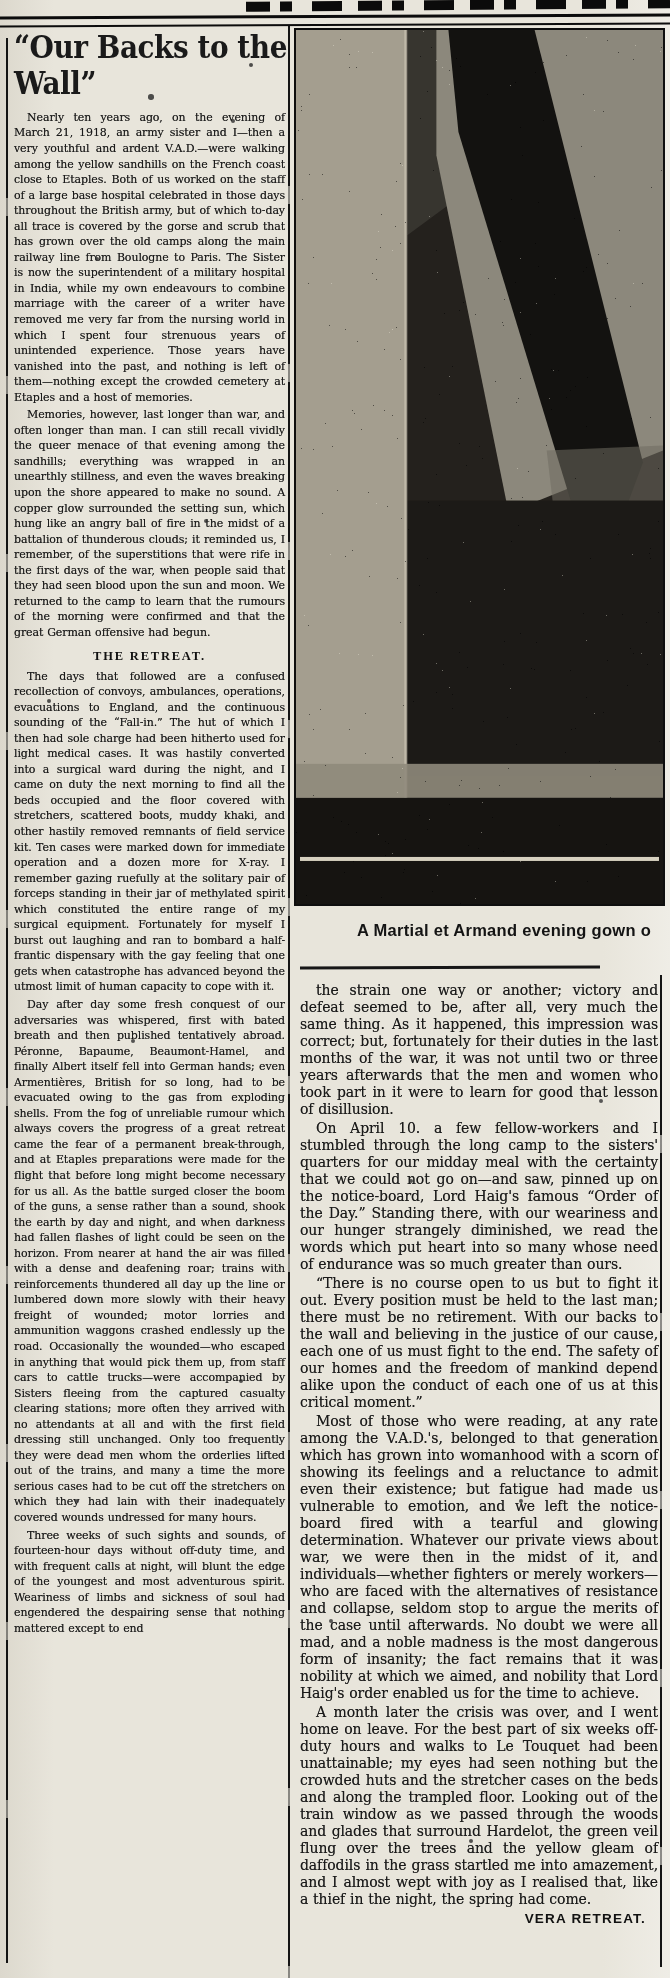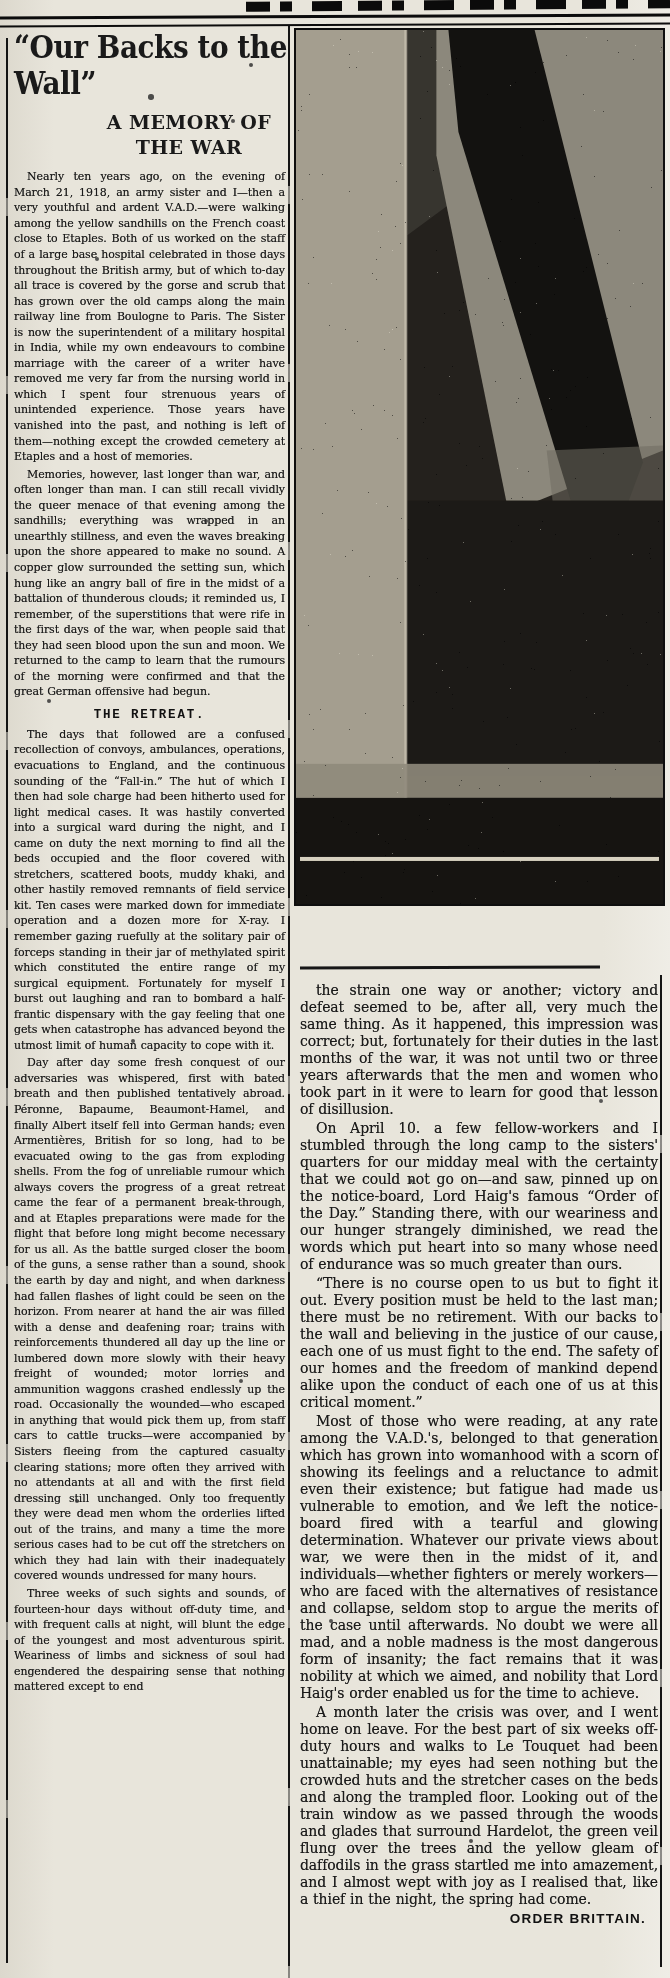--- a/index.html
+++ b/index.html
@@ -31,21 +31,21 @@
   .title{ margin:4px 0 8px; font-weight:bold; }
   .title-line{ display:block; font-size:31px; line-height:1.16; white-space:nowrap; transform:scaleX(0.9); transform-origin:left; letter-spacing:-0.5px; }
   .subtitle{ margin:2px 0 10px 80px; width:190px; text-align:center; font-weight:bold; font-size:19px; line-height:1.3; letter-spacing:0.4px; }
   .subtitle span{ display:block; }
   .body p{
     margin:0 0 2px 0; font-size:11px; line-height:15.55px; text-align:justify;
     text-indent:13px; letter-spacing:-0.1px; word-spacing:0.5px;
     text-shadow:0 0 0.4px rgba(0,0,0,0.55);
   }
   .section-head{
-    font-family:Liberation Mono, monospace; font-weight:bold; font-size:12.5px;
+    font-family:Liberation Serif, serif; font-weight:bold; font-size:12.5px;
     letter-spacing:1.8px; text-align:center; margin:8px 0 5px 0; color:#111;
   }
   
   .photo-box{
     position:absolute; left:294px; top:28px; width:371px; height:878px;
     border:2.5px solid #0e0e0e; box-sizing:border-box; background:#26231f;
   }
   .photo-box svg{ display:block; width:100%; height:100%; }
   .caption{
     position:absolute; top:921px; left:357px; white-space:nowrap;
@@ -87,24 +87,20 @@
 
   <div class="vrule vrule-left"></div>
   <div class="vrule vrule-mid"></div>
   <div class="vrule vrule-right"></div>
 
   <div class="left-col body">
     <h1 class="title">
       <span class="title-line">“Our Backs to the</span>
       <span class="title-line">Wall”</span>
     </h1>
-    <h2 class="subtitle">
-      <span>A MEMORY OF</span>
-      <span>THE WAR</span>
-    </h2>
 
     <p>Nearly ten years ago, on the evening of March 21, 1918, an army sister and I—then a very youthful and ardent V.A.D.—were walking among the yellow sandhills on the French coast close to Etaples. Both of us worked on the staff of a large base hospital celebrated in those days throughout the British army, but of which to-day all trace is covered by the gorse and scrub that has grown over the old camps along the main railway line from Boulogne to Paris. The Sister is now the superintendent of a military hospital in India, while my own endeavours to combine marriage with the career of a writer have removed me very far from the nursing world in which I spent four strenuous years of unintended experience. Those years have vanished into the past, and nothing is left of them—nothing except the crowded cemetery at Etaples and a host of memories.</p>
     <p>Memories, however, last longer than war, and often longer than man. I can still recall vividly the queer menace of that evening among the sandhills; everything was wrapped in an unearthly stillness, and even the waves breaking upon the shore appeared to make no sound. A copper glow surrounded the setting sun, which hung like an angry ball of fire in the midst of a battalion of thunderous clouds; it reminded us, I remember, of the superstitions that were rife in the first days of the war, when people said that they had seen blood upon the sun and moon. We returned to the camp to learn that the rumours of the morning were confirmed and that the great German offensive had begun.</p>
 
     <h3 class="section-head">THE RETREAT.</h3>
 
     <p>The days that followed are a confused recollection of convoys, ambulances, operations, evacuations to England, and the continuous sounding of the “Fall-in.” The hut of which I then had sole charge had been hitherto used for light medical cases. It was hastily converted into a surgical ward during the night, and I came on duty the next morning to find all the beds occupied and the floor covered with stretchers, scattered boots, muddy khaki, and other hastily removed remnants of field service kit. Ten cases were marked down for immediate operation and a dozen more for X-ray. I remember gazing ruefully at the solitary pair of forceps standing in their jar of methylated spirit which constituted the entire range of my surgical equipment. Fortunately for myself I burst out laughing and ran to bombard a half-frantic dispensary with the gay feeling that one gets when catastrophe has advanced beyond the utmost limit of human capacity to cope with it.</p>
     <p>Day after day some fresh conquest of our adversaries was whispered, first with bated breath and then published tentatively abroad. Péronne, Bapaume, Beaumont-Hamel, and finally Albert itself fell into German hands; even Armentières, British for so long, had to be evacuated owing to the gas from exploding shells. From the fog of unreliable rumour which always covers the progress of a great retreat came the fear of a permanent break-through, and at Etaples preparations were made for the flight that before long might become necessary for us all. As the battle surged closer the boom of the guns, a sense rather than a sound, shook the earth by day and night, and when darkness had fallen flashes of light could be seen on the horizon. From nearer at hand the air was filled with a dense and deafening roar; trains with reinforcements thundered all day up the line or lumbered down more slowly with their heavy freight of wounded; motor lorries and ammunition waggons crashed endlessly up the road. Occasionally the wounded—who escaped in anything that would pick them up, from staff cars to cattle trucks—were accompanied by Sisters fleeing from the captured casualty clearing stations; more often they arrived with no attendants at all and with the first field dressing still unchanged. Only too frequently they were dead men whom the orderlies lifted out of the trains, and many a time the more serious cases had to be cut off the stretchers on which they had lain with their inadequately covered wounds undressed for many hours.</p>
     <p>Three weeks of such sights and sounds, of fourteen-hour days without off-duty time, and with frequent calls at night, will blunt the edge of the youngest and most adventurous spirit. Weariness of limbs and sickness of soul had engendered the despairing sense that nothing mattered except to end</p>
   </div>
@@ -137,32 +133,33 @@
       <polygon points="250,420 366,415 366,560 262,522" fill="#6f6b60" opacity="0.55"></polygon>
       <rect x="111" y="470" width="255" height="275" fill="#1c1a17"></rect>
       <rect x="108" y="0" width="3" height="830" fill="#cdc6b5" opacity="0.65"></rect>
       <rect x="0" y="733" width="366" height="34" fill="#8f8a7b" opacity="0.9"></rect>
       <rect x="0" y="767" width="366" height="106" fill="#161411"></rect>
       <rect x="4" y="826" width="358" height="4" fill="#d7d1c0"></rect>
       <rect width="366" height="873" fill="#f2eedf" filter="url(#grainLight)" opacity="0.38"></rect>
       <rect width="366" height="873" fill="#050505" filter="url(#grainDark)" opacity="0.5"></rect>
     </svg>
   </div>
+  <div class="caption">A Martial et Armand evening gown o</div>
   <div class="caption-rule"></div>
 
   <div class="right-col">
     <p>the strain one way or another; victory and defeat seemed to be, after all, very much the same thing. As it happened, this impression was correct; but, fortunately for their duties in the last months of the war, it was not until two or three years afterwards that the men and women who took part in it were to learn for good that lesson of disillusion.</p>
 
 
     <p>On April 10. a few fellow-workers and I stumbled through the long camp to the sisters' quarters for our midday meal with the certainty that we could not go on—and saw, pinned up on the notice-board, Lord Haig's famous “Order of the Day.” Standing there, with our weariness and our hunger strangely diminished, we read the words which put heart into so many whose need of endurance was so much greater than ours.</p>
     <p>“There is no course open to us but to fight it out. Every position must be held to the last man; there must be no retirement. With our backs to the wall and believing in the justice of our cause, each one of us must fight to the end. The safety of our homes and the freedom of mankind depend alike upon the conduct of each one of us at this critical moment.”</p>
     <p>Most of those who were reading, at any rate among the V.A.D.'s, belonged to that generation which has grown into womanhood with a scorn of showing its feelings and a reluctance to admit even their existence; but fatigue had made us vulnerable to emotion, and we left the notice-board fired with a tearful and glowing determination. Whatever our private views about war, we were then in the midst of it, and individuals—whether fighters or merely workers—who are faced with the alternatives of resistance and collapse, seldom stop to argue the merits of the case until afterwards. No doubt we were all mad, and a noble madness is the most dangerous form of insanity; the fact remains that it was nobility at which we aimed, and nobility that Lord Haig's order enabled us for the time to achieve.</p>
     <p>A month later the crisis was over, and I went home on leave. For the best part of six weeks off-duty hours and walks to Le Touquet had been unattainable; my eyes had seen nothing but the crowded huts and the stretcher cases on the beds and along the trampled floor. Looking out of the train window as we passed through the woods and glades that surround Hardelot, the green veil flung over the trees and the yellow gleam of daffodils in the grass startled me into amazement, and I almost wept with joy as I realised that, like a thief in the night, the spring had come.</p>
 
-    <div class="signature">ORDER BRITTAIN.</div>
+    <div class="signature">VERA RETREAT.</div>
   </div>
 
   <div class="specks"></div>
 
   <svg class="page-noise" viewBox="0 0 670 1978" preserveAspectRatio="none">
     <defs>
       <filter id="paperGrain" x="0" y="0" width="100%" height="100%">
         <feTurbulence type="fractalNoise" baseFrequency="0.6" numOctaves="2" seed="4" result="t"></feTurbulence>
         <feColorMatrix in="t" type="luminanceToAlpha" result="l"></feColorMatrix>
         <feComponentTransfer in="l" result="a">

